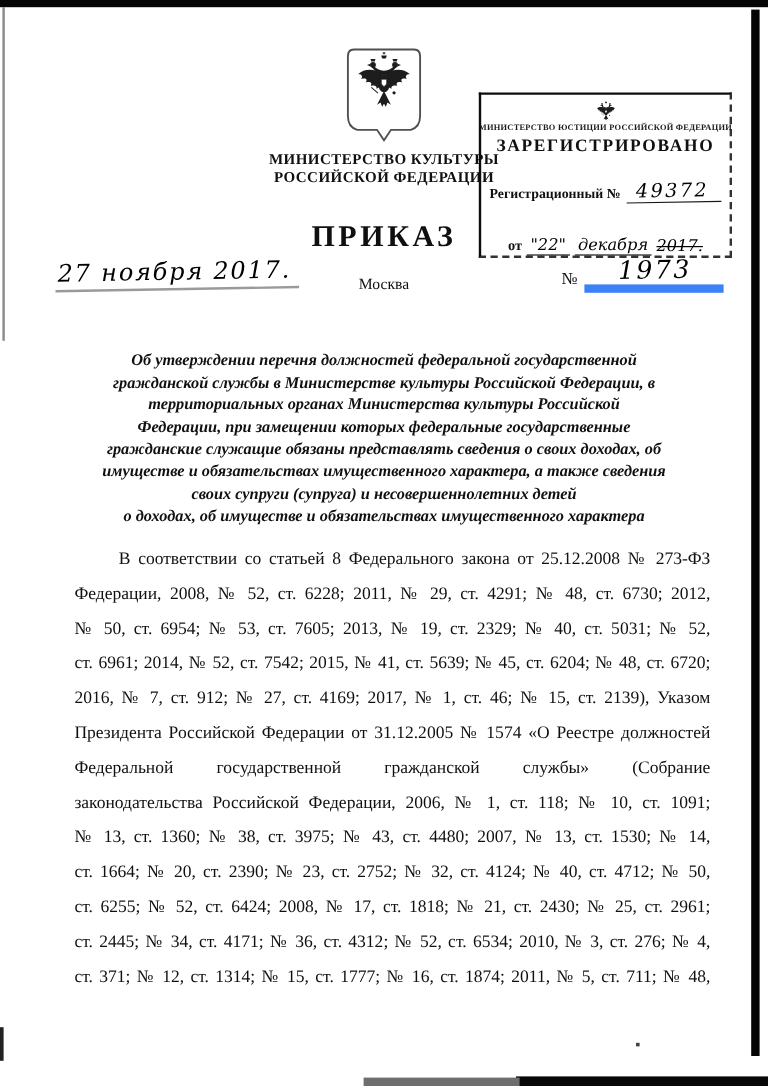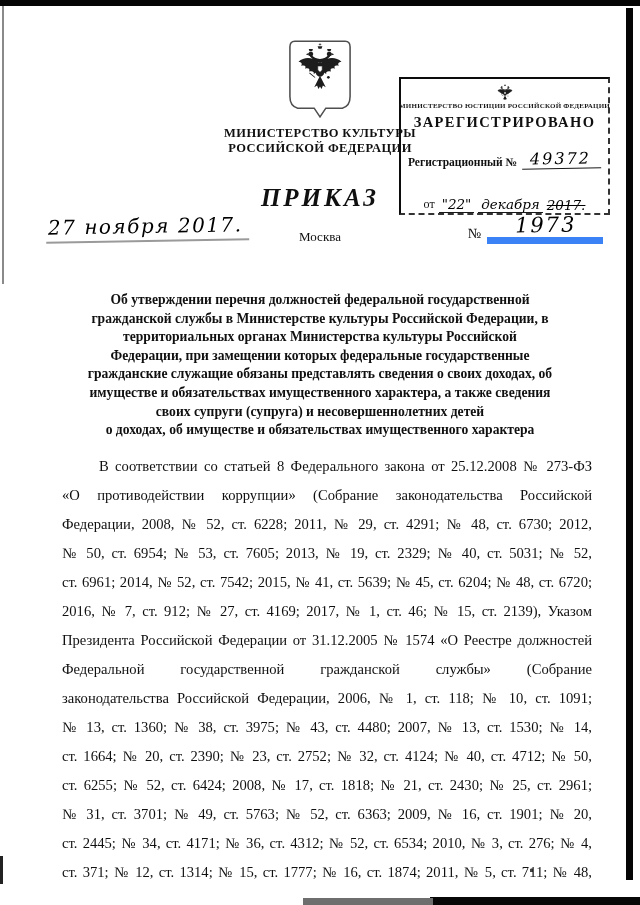--- a/index.html
+++ b/index.html
@@ -29,42 +29,42 @@
     border-top:2px solid #0c0c0c;border-left:2px solid #0c0c0c;
     border-right:2px dashed #333;border-bottom:2px dashed #333;
     display:flex;flex-direction:column;align-items:center;padding-top:5px;background:transparent;}
   .stamp-authority{font-size:7px;font-weight:bold;letter-spacing:.2px;white-space:nowrap;margin-top:1px;color:#1a1a1a;}
   .stamp-status{font-size:14.5px;font-weight:bold;letter-spacing:1.4px;margin-top:4px;}
   .stamp-reg{display:flex;align-items:flex-end;margin-top:18px;}
   .stamp-reg .lbl{font-size:11.5px;font-weight:bold;padding-bottom:1px;}
   .stamp-reg .val{font-size:16px;letter-spacing:2px;border-bottom:1.5px solid #191919;
     padding:0 10px 0 8px;margin-left:5px;transform:rotate(-1deg);}
   .stamp-date{display:flex;align-items:flex-end;margin-top:4px;gap:4px;}
-  .stamp-date .lbl{font-size:12px;font-weight:normal;padding-bottom:1px;text-align:center;}
+  .stamp-date .lbl{font-size:12px;font-weight:bold;padding-bottom:1px;text-align:center;}
   .stamp-date .dd,.stamp-date .mm{font-size:13.5px;border-bottom:1.2px solid #191919;padding:0 3px;}
   .stamp-date .yy{font-size:13.5px;text-decoration:line-through;text-decoration-thickness:1px;margin-top:24px;}
 
   
   .hand{font-family:"DejaVu Serif",serif;font-style:italic;color:#000;}
 
   
   .doc-type{position:absolute;left:160px;top:184px;width:320px;text-align:center;
-    font-size:25px;font-weight:bold;letter-spacing:3px;font-style:italic;}
+    font-size:25px;font-weight:bold;letter-spacing:3px;}
   .date-hand{position:absolute;left:46px;top:214px;font-size:20px;letter-spacing:1.5px;
     transform:rotate(-1deg);border-bottom:2px solid #9a9a9a;padding:0 6px 2px 2px;}
   .city{position:absolute;left:160px;top:229px;width:320px;text-align:center;font-size:13px;}
   .order-number{position:absolute;left:468px;top:213px;display:flex;align-items:flex-end;gap:6px;}
   .order-number .num-label{font-size:14px;margin-bottom:2px;}
   .order-number .num-line{display:inline-block;width:116px;border-bottom:7px solid #3b82f6;
     text-align:center;}
   .order-number .num-line .hand{font-size:21px;letter-spacing:2px;display:inline-block;transform:rotate(-1deg);}
 
   
   .order-title{position:absolute;left:70px;top:291px;width:500px;text-align:center;
-    font-weight:bold;font-size:13.6px;line-height:18.6px;}
+    font-weight:bold;font-size:13.6px;line-height:18.6px;font-style:italic;}
 
   
   .order-body{position:absolute;left:62px;top:452px;width:530px;font-size:14.6px;line-height:29px;}
   .order-body div.body-line{text-align:justify;text-align-last:justify;height:29px;overflow:hidden;
     word-spacing:-.3px;}
   .order-body div.body-line:nth-of-type(1){text-indent:37px;}
 </style>
 </head>
 <body>
 
@@ -150,29 +150,27 @@
       <div class="title-line">Федерации, при замещении которых федеральные государственные</div>
       <div class="title-line">гражданские служащие обязаны представлять сведения о своих доходах, об</div>
       <div class="title-line">имуществе и обязательствах имущественного характера, а также сведения</div>
       <div class="title-line">своих супруги (супруга) и несовершеннолетних детей</div>
       <div class="title-line">о доходах, об имуществе и обязательствах имущественного характера</div>
     </div>
 
   <div class="order-body">
 
   <div class="body-line">В соответствии со статьей 8 Федерального закона от 25.12.2008 № 273-ФЗ</div>
-      <div class="body-line">«О противодействии коррупции» (Собрание законодательства Российской</div>
       <div class="body-line">Федерации, 2008, № 52, ст. 6228; 2011, № 29, ст. 4291; № 48, ст. 6730; 2012,</div>
       <div class="body-line">№ 50, ст. 6954; № 53, ст. 7605; 2013, № 19, ст. 2329; № 40, ст. 5031; № 52,</div>
       <div class="body-line">ст. 6961; 2014, № 52, ст. 7542; 2015, № 41, ст. 5639; № 45, ст. 6204; № 48, ст. 6720;</div>
       <div class="body-line">2016, № 7, ст. 912; № 27, ст. 4169; 2017, № 1, ст. 46; № 15, ст. 2139), Указом</div>
       <div class="body-line">Президента Российской Федерации от 31.12.2005 № 1574 «О Реестре должностей</div>
       <div class="body-line">Федеральной государственной гражданской службы» (Собрание</div>
       <div class="body-line">законодательства Российской Федерации, 2006, № 1, ст. 118; № 10, ст. 1091;</div>
       <div class="body-line">№ 13, ст. 1360; № 38, ст. 3975; № 43, ст. 4480; 2007, № 13, ст. 1530; № 14,</div>
       <div class="body-line">ст. 1664; № 20, ст. 2390; № 23, ст. 2752; № 32, ст. 4124; № 40, ст. 4712; № 50,</div>
       <div class="body-line">ст. 6255; № 52, ст. 6424; 2008, № 17, ст. 1818; № 21, ст. 2430; № 25, ст. 2961;</div>
-      <div class="body-line">№ 31, ст. 3701; № 49, ст. 5763; № 52, ст. 6363; 2009, № 16, ст. 1901; № 20,</div>
       <div class="body-line">ст. 2445; № 34, ст. 4171; № 36, ст. 4312; № 52, ст. 6534; 2010, № 3, ст. 276; № 4,</div>
       <div class="body-line">ст. 371; № 12, ст. 1314; № 15, ст. 1777; № 16, ст. 1874; 2011, № 5, ст. 711; № 48,</div>
     </div>
 
 </div>
 
 </body></html>

